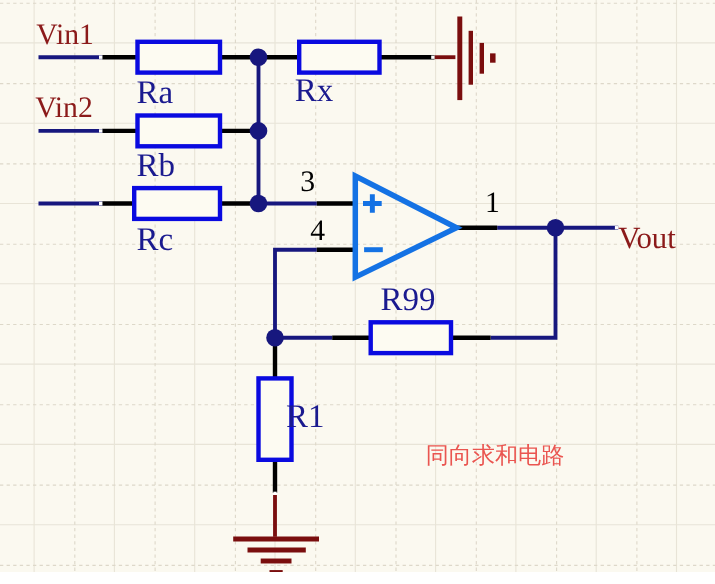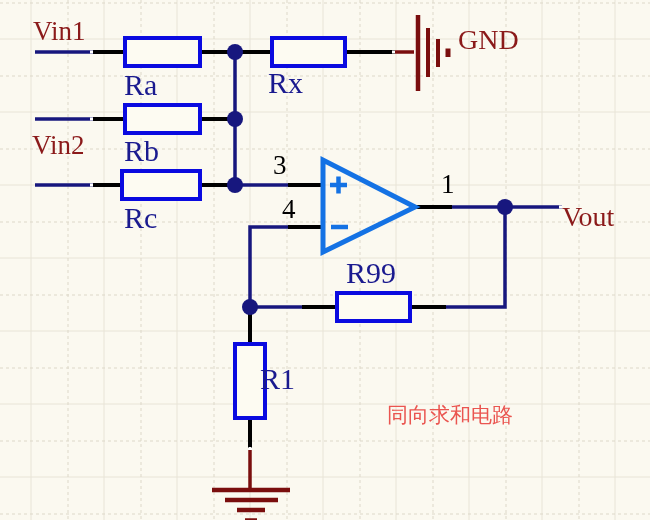--- a/index.html
+++ b/index.html
@@ -103,22 +103,21 @@
       <rect x="90" y="50.5" width="3" height="3"></rect>
       <rect x="90" y="117.5" width="3" height="3"></rect>
       <rect x="90" y="183.5" width="3" height="3"></rect>
       <rect x="392" y="50.5" width="3" height="3"></rect>
       <rect x="559" y="205.5" width="3" height="3"></rect>
       <rect x="248.5" y="447" width="3" height="3"></rect>
     </g>
   </svg>
 
   <span class="lbl net" style="left:33px;top:18px;">Vin1</span>
-  <span class="lbl net" style="left:32px;top:84px;margin-top:48px;">Vin2</span>
-  <span class="lbl net-lg" style="left:458px;top:26px;">GND</span>
+  <span class="lbl net" style="left:32px;top:84px;">Vin2</span>
   <span class="lbl net-lg" style="left:562px;top:167px;margin-top:36px;">Vout</span>
 
   <span class="lbl des" style="left:124px;top:70px;">Ra</span>
   <span class="lbl des" style="left:124px;top:136px;">Rb</span>
   <span class="lbl des" style="left:124px;top:203px;">Rc</span>
   <span class="lbl des" style="left:268px;top:68px;">Rx</span>
   <span class="lbl des" style="left:346px;top:258px;">R99</span>
   <span class="lbl des" style="left:260px;top:364px;">R1</span>
 
   <span class="lbl pin-no" style="left:273px;top:152px;">3</span>

